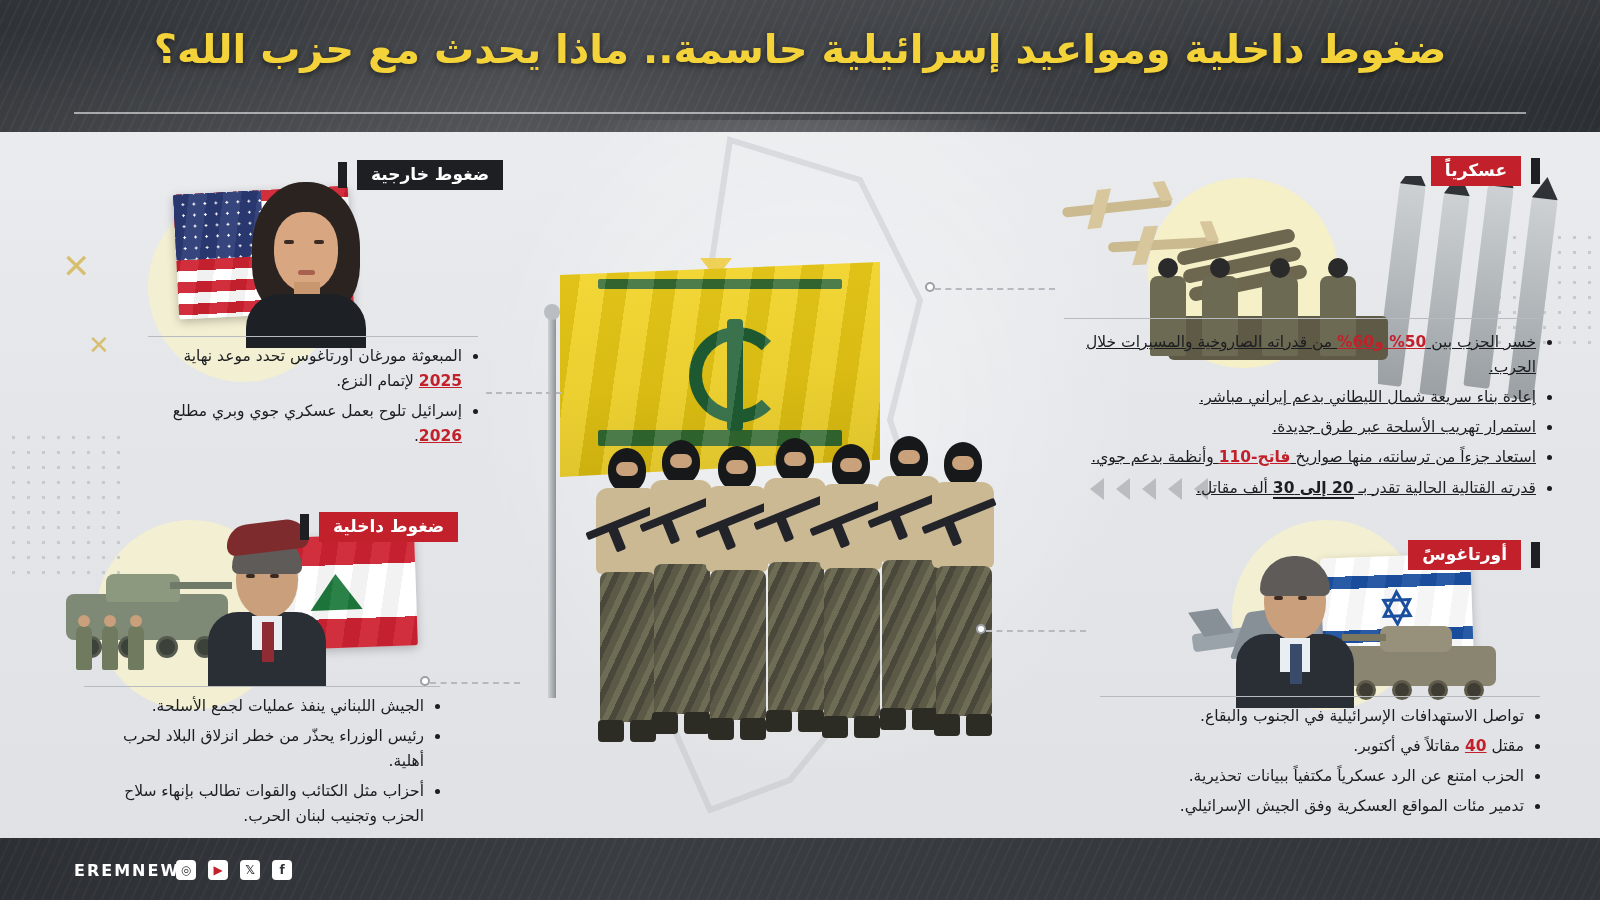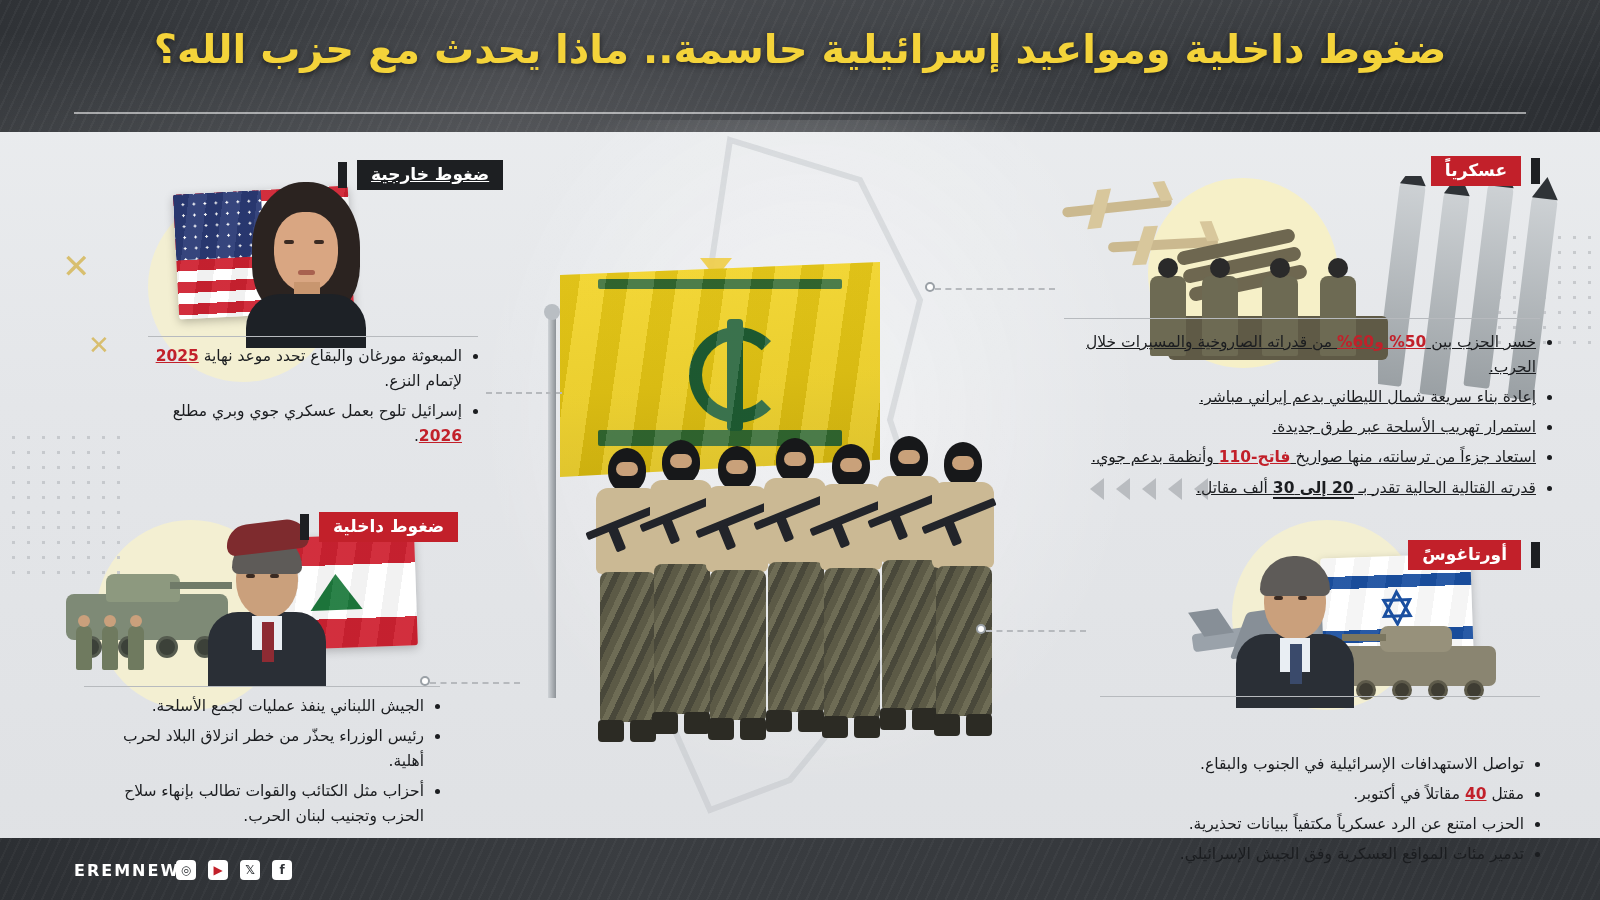--- a/index.html
+++ b/index.html
@@ -86,21 +86,21 @@
     position: absolute;
     display: flex; align-items: center; gap: 10px;
     direction: rtl;
   }
   .chip .bar { width: 9px; height: 26px; background: #1d1f22; }
   .chip .lbl {
     background: #c2202a; color: #fff; font-weight: 700;
     font-size: 17px; padding: 4px 14px 6px; letter-spacing: 1px;
     white-space: nowrap;
   }
-  .chip .lbl.dark { background: #1d1f22; text-decoration: underline; }
+  .chip .lbl.dark { background: #1d1f22; }
 
   
   .bullets {
     position: absolute; direction: rtl; text-align: right;
     color: #1b1d20; font-size: 15.5px; line-height: 1.62;
   }
   .bullets li { list-style: none; position: relative; padding-right: 16px; margin-bottom: 5px; }
   .bullets li:before {
     content: ""; position: absolute; right: 0; top: 10px;
     width: 5px; height: 5px; border-radius: 50%; background: #1b1d20;
@@ -425,21 +425,21 @@
 
   <div class="chip" style="left:338px; top:160px;">
     <span class="lbl dark">ضغوط خارجية</span>
     <span class="bar"></span>
   </div>
 
   <div class="divider-line" style="left:148px; top:336px; width:330px;"></div>
 
   <ul class="bullets" style="left:148px; top:344px; width:330px;">
     <li>
-      <span>المبعوثة مورغان والبقاع تحدد موعد نهاية </span><span class="hi">2025</span><span> لإتمام النزع.</span>
+      <span>المبعوثة مورغان أورتاغوس تحدد موعد نهاية </span><span class="hi">2025</span><span> لإتمام النزع.</span>
     </li>
     <li>
       <span>إسرائيل تلوح بعمل عسكري جوي وبري مطلع </span><span class="hi">2026</span><span>.</span>
     </li>
   </ul>
 
   <div class="dash-h" style="left:486px; top:392px; width:76px;"></div>
   <div class="dash-v" style="left:562px; top:392px; height:0px;"></div>
 
   <div class="photo lbflag">
@@ -522,21 +522,21 @@
       <div class="tie" style="background:#3a4a6b;"></div>
   </div>
 
   <div class="chip" style="right:60px; top:540px;">
     <span class="bar"></span>
     <span class="lbl">أورتاغوسً</span>
   </div>
 
   <div class="divider-line" style="right:60px; top:696px; width:440px;"></div>
 
-  <ul class="bullets" style="right:60px; top:704px; width:440px;margin-top:48px;">
+  <ul class="bullets" style="right:60px; top:704px; width:440px;">
     <li>
       <span>تواصل الاستهدافات الإسرائيلية في الجنوب والبقاع.</span>
     </li>
     <li>
       <span>مقتل </span><span class="hi">40</span><span> مقاتلاً في أكتوبر.</span>
     </li>
     <li>
       <span>الحزب امتنع عن الرد عسكرياً مكتفياً ببيانات تحذيرية.</span>
     </li>
     <li>

